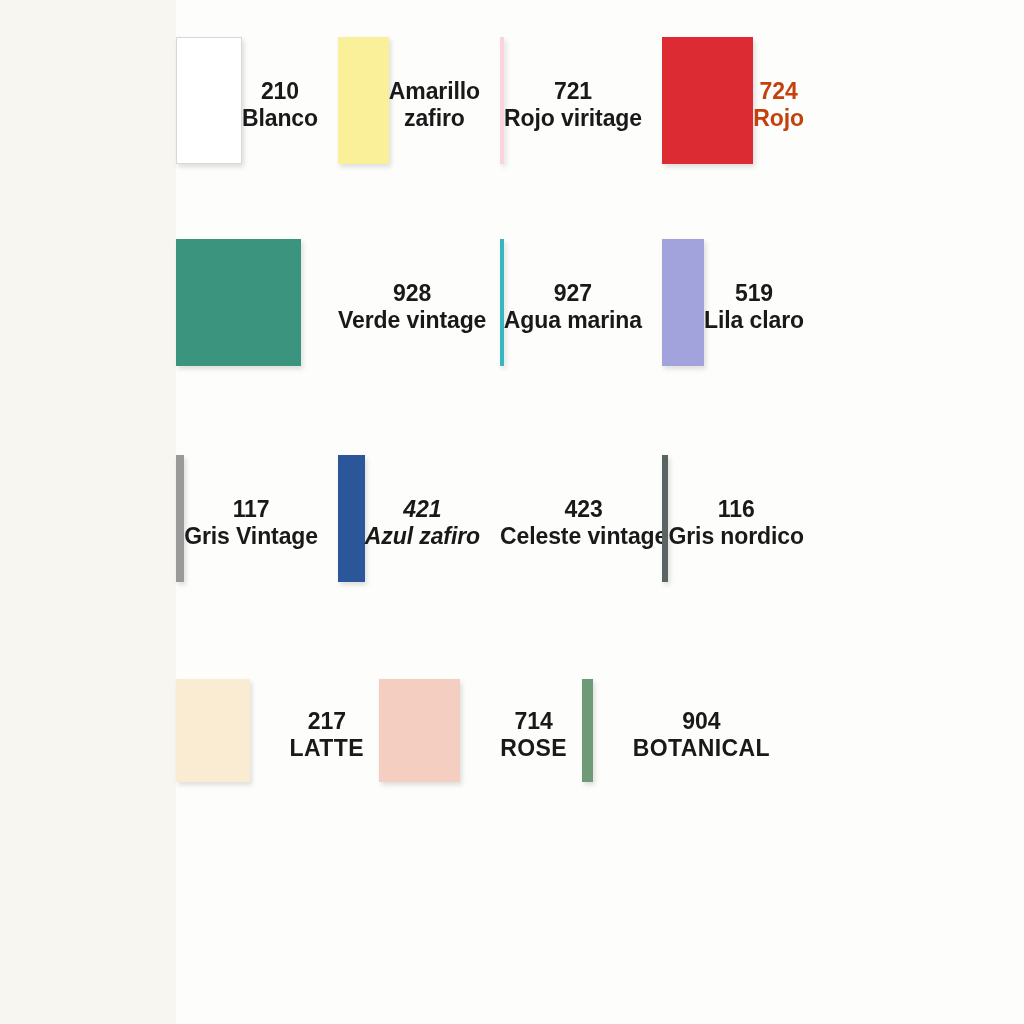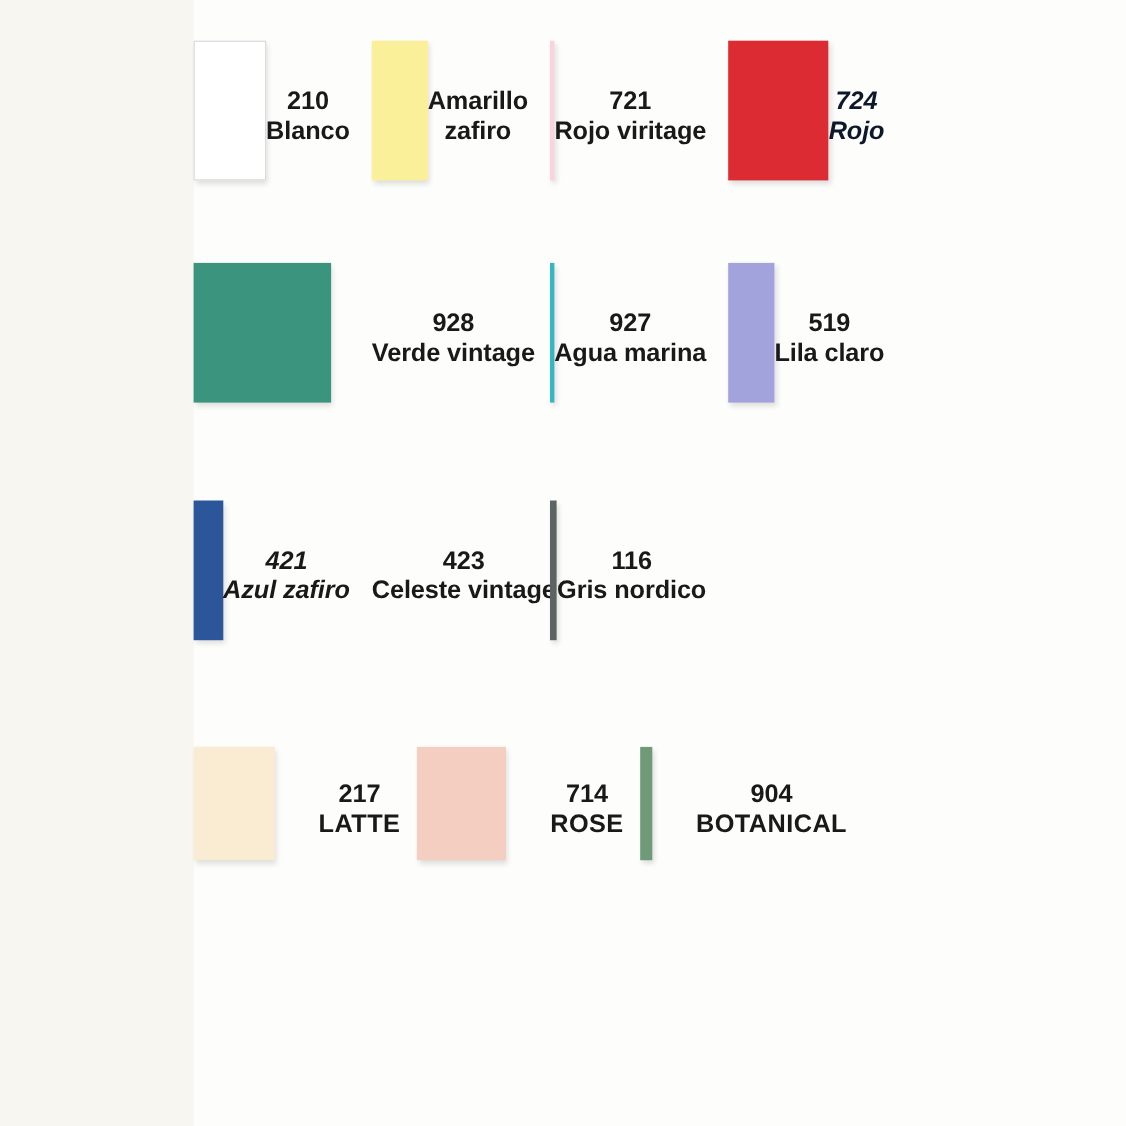--- a/index.html
+++ b/index.html
@@ -128,21 +128,21 @@
       </div>
       <div class="swatch-cell">
         <div class="chip" style="background-color: rgb(251, 210, 222);"></div>
         <div class="chip-caption" style="color: rgb(25, 25, 26);">
           <div class="chip-code">721</div>
           <div class="chip-name">Rojo viritage</div>
         </div>
       </div>
       <div class="swatch-cell">
         <div class="chip" style="background-color: rgb(220, 43, 50);"></div>
-        <div class="chip-caption" style="color: #0f172a; font-style: italic;">
+        <div class="chip-caption" style="color: #c2410c;">
           <div class="chip-code">724</div>
           <div class="chip-name">Rojo</div>
         </div>
       </div>
     </div>
 
     <div class="swatch-row row-2">
       <div class="swatch-cell">
         <div class="chip" style="background-color: rgb(58, 148, 126);"></div>
       </div>
@@ -163,20 +163,27 @@
       <div class="swatch-cell">
         <div class="chip" style="background-color: rgb(162, 163, 220);"></div>
         <div class="chip-caption" style="color: rgb(25, 25, 26);">
           <div class="chip-code">519</div>
           <div class="chip-name">Lila claro</div>
         </div>
       </div>
     </div>
 
     <div class="swatch-row row-3">
+      <div class="swatch-cell">
+        <div class="chip" style="background-color: rgb(154, 154, 154);"></div>
+        <div class="chip-caption" style="color: rgb(25, 25, 26);">
+          <div class="chip-code">117</div>
+          <div class="chip-name">Gris Vintage</div>
+        </div>
+      </div>
       <div class="swatch-cell">
         <div class="chip" style="background-color: rgb(43, 87, 154);"></div>
         <div class="chip-caption" style="color: rgb(25, 25, 26); font-style: italic;">
           <div class="chip-code">421</div>
           <div class="chip-name">Azul zafiro</div>
         </div>
       </div>
       <div class="swatch-cell">
         <div class="chip" style="background-color: rgb(63, 188, 194);"></div>
         <div class="chip-caption" style="color: rgb(25, 25, 26);">

